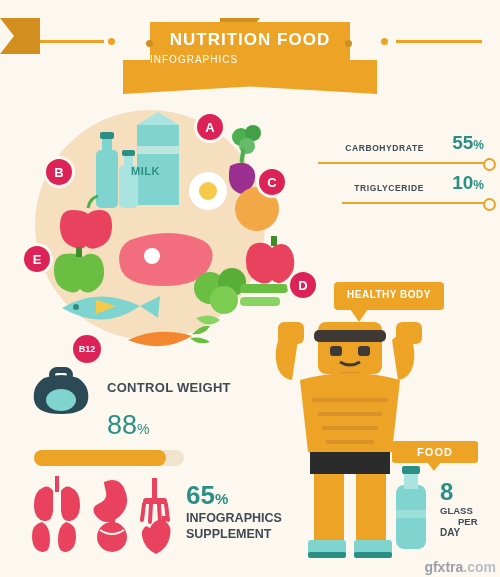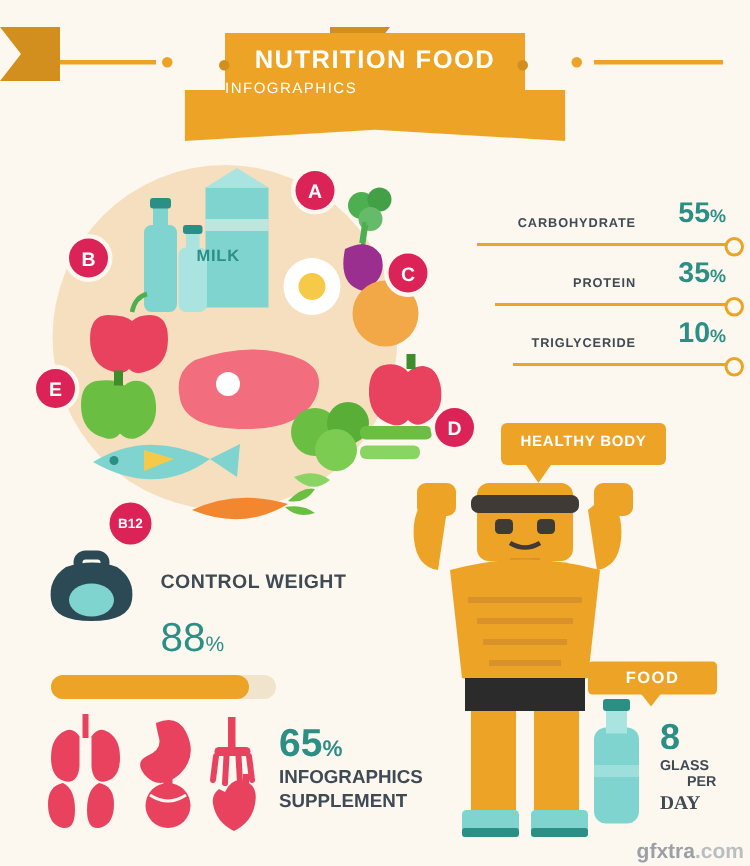--- a/index.html
+++ b/index.html
@@ -80,21 +80,21 @@
   .water-box{position:absolute;left:392px;top:441px;width:86px;height:22px;background:#eda426;
      border-radius:3px;}
   .water-tip{position:absolute;left:427px;top:462px;width:0;height:0;
      border-left:7px solid transparent;border-right:7px solid transparent;
      border-top:9px solid #eda426;}
   .water-txt{position:absolute;left:392px;top:446px;width:86px;text-align:center;color:#fff;
      font-size:11px;font-weight:bold;letter-spacing:1px;}
   .w-num{position:absolute;left:440px;top:478px;font-size:24px;font-weight:bold;color:#2b8f86;}
   .w-l1{position:absolute;left:440px;top:505px;font-size:9.5px;font-weight:bold;color:#3f4a54;}
   .w-l2{position:absolute;left:440px;top:516px;font-size:9.5px;font-weight:bold;color:#3f4a54;padding-left:18px;}
-  .w-l3{position:absolute;left:440px;top:527px;font-size:13px;font-weight:bold;color:#3f4a54;font-family:Liberation Serif, serif;}
+  .w-l3{position:absolute;left:440px;top:527px;font-size:10px;font-weight:bold;color:#3f4a54;}
 
   
   .milk-txt{position:absolute;left:131px;top:165px;font-size:11px;font-weight:bold;color:#2b8f86;
      letter-spacing:.5px;}
 
   
   .wm{position:absolute;right:4px;bottom:2px;font-size:14px;color:#9aa0a6;font-weight:bold;
      font-family:"Liberation Sans",sans-serif;}
   .wm .dotcom{color:#b9bec3;}
 </style>
@@ -248,28 +248,20 @@
 
     <div class="nutrow">
       <div class="nutlabel">CARBOHYDRATE</div>
       <div class="nutval">
         <span>55</span><span class="pc">%</span>
       </div>
       <div class="nutline" style="left:18px;width:168px;"></div>
       <div class="nutdot" style="left:183px;"></div>
     </div>
 
-    <div class="nutrow">
-      <div class="nutlabel">PROTEIN</div>
-      <div class="nutval">
-        <span>35</span><span class="pc">%</span>
-      </div>
-      <div class="nutline" style="left:30px;width:156px;"></div>
-      <div class="nutdot" style="left:183px;"></div>
-    </div>
 
     <div class="nutrow">
       <div class="nutlabel">TRIGLYCERIDE</div>
       <div class="nutval">
         <span>10</span><span class="pc">%</span>
       </div>
       <div class="nutline" style="left:42px;width:144px;"></div>
       <div class="nutdot" style="left:183px;"></div>
     </div>
 

